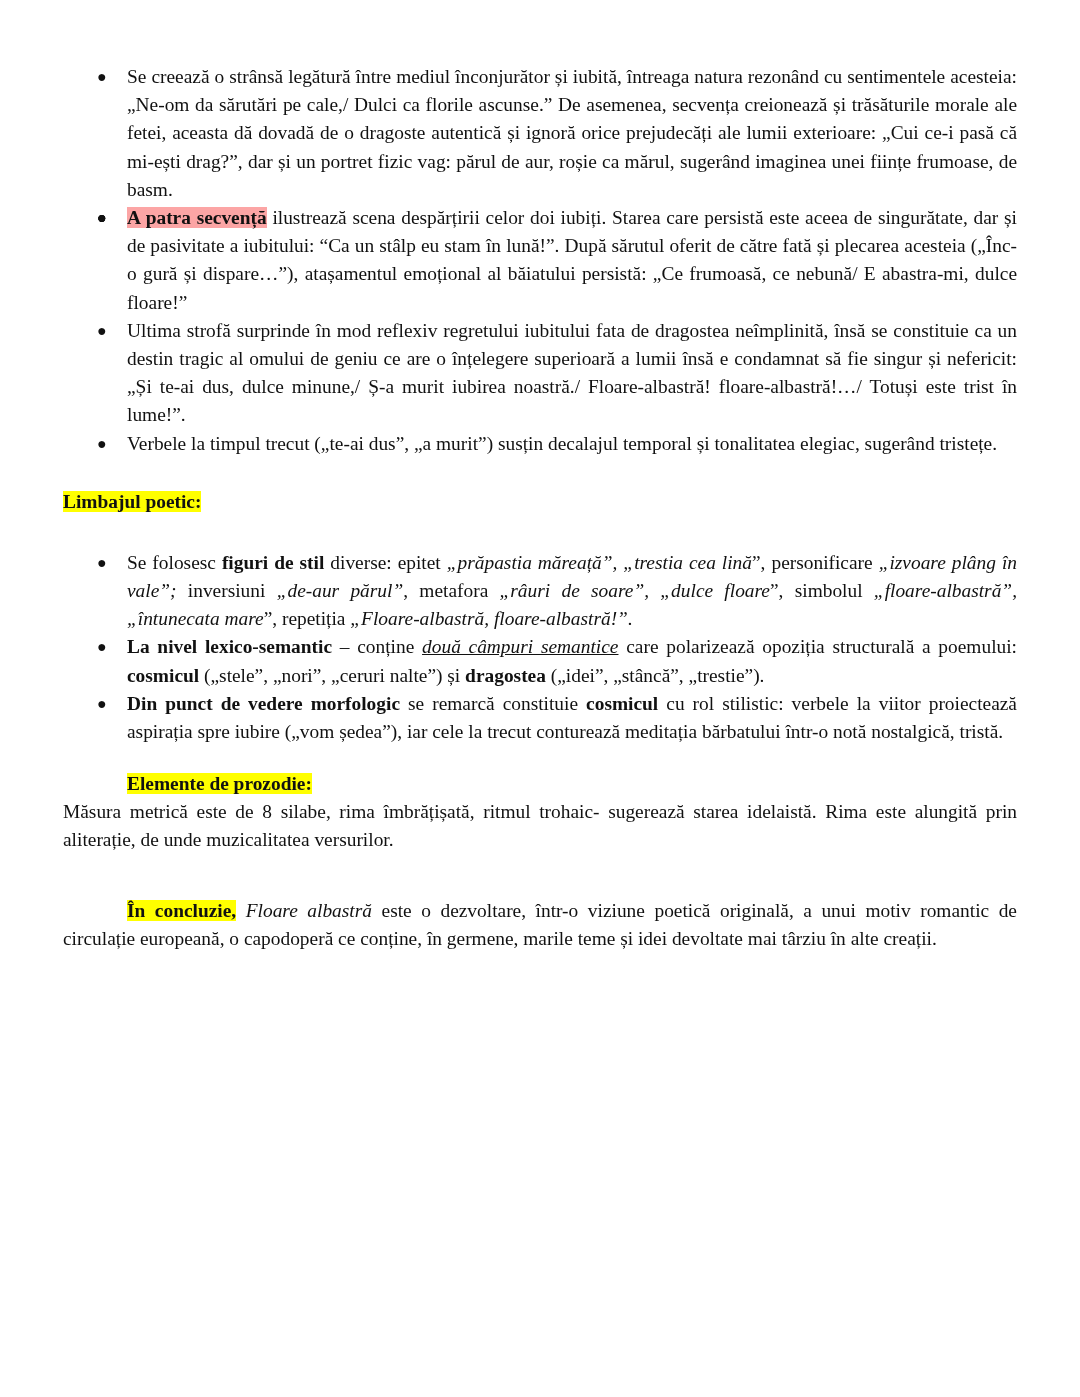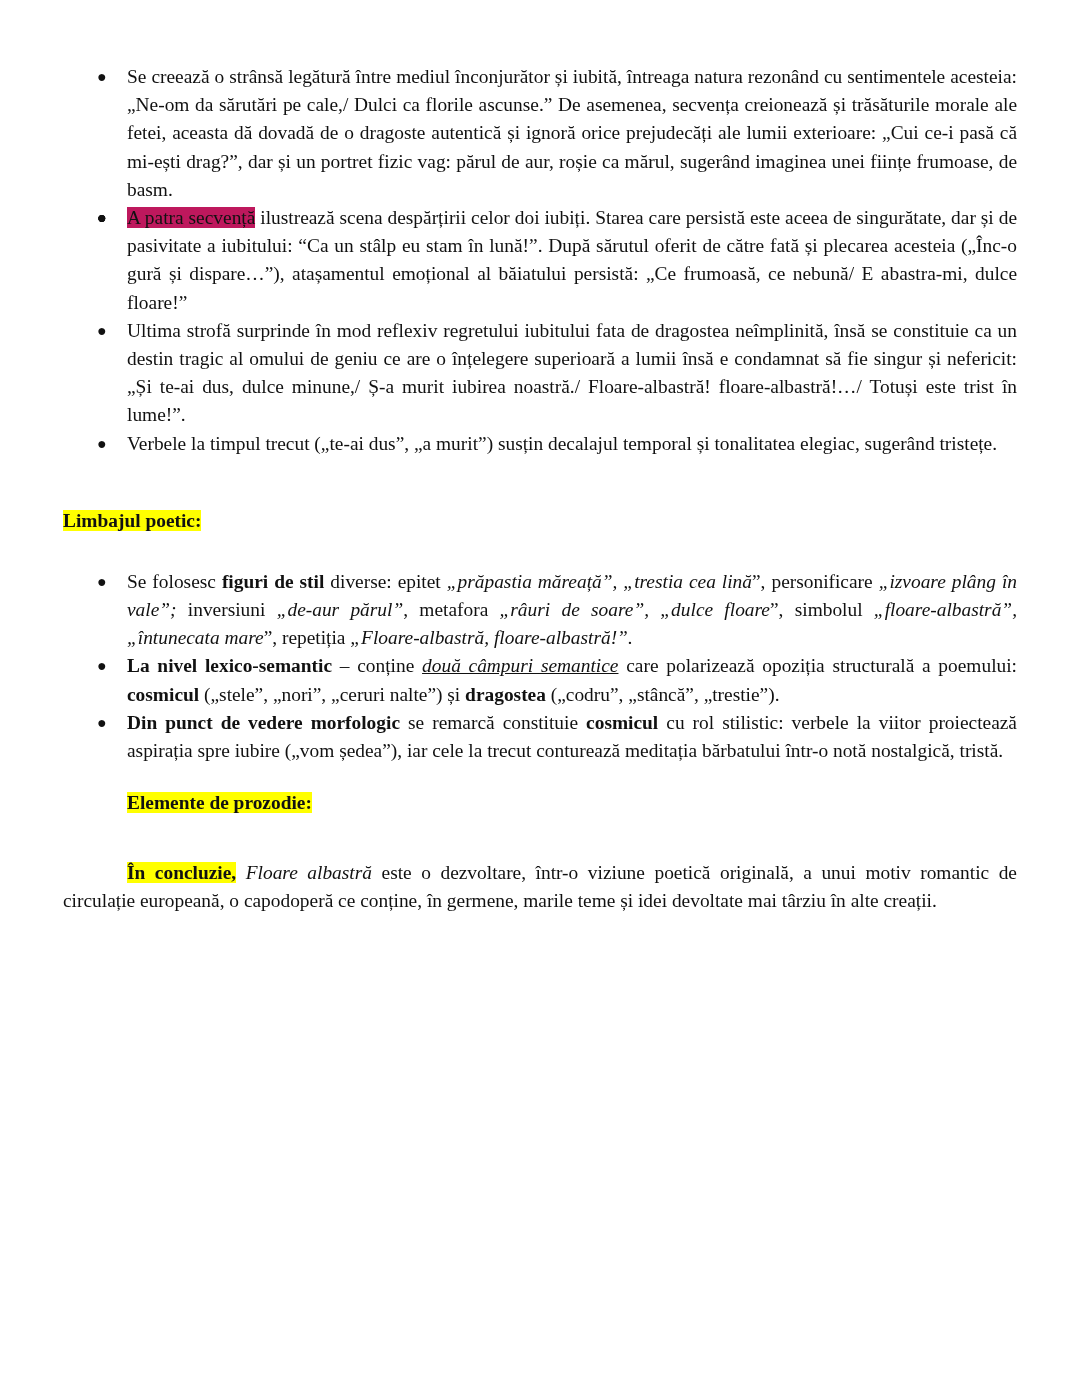--- a/index.html
+++ b/index.html
@@ -4,21 +4,21 @@
 <style>
   html, body { margin: 0; padding: 0; background: #ffffff; }
   body {
     width: 1080px; height: 1397px; position: relative; overflow: hidden;
     font-family: "Liberation Serif", serif; color: #111; font-size: 19.4px;
   }
   .page { position: absolute; left: 63px; top: 63px; width: 954px; }
   ul.bl { list-style: none; margin: 0; padding: 0; }
   ul.bl li { position: relative; padding-left: 64px; line-height: 28.2px; text-align: justify; }
   ul.bl li .bullet { position: absolute; left: 34px; top: 0; font-size: 16px; }
-  .hl-cyan { background: #be185d; font-weight: normal; margin-top: 28px; }
+  .hl-cyan { background: #fca5a5; font-weight: bold; margin-top: 28px; }
   .hl-yellow { background: #ffff00; font-weight: bold; }
   b { font-weight: bold; }
   i { font-style: italic; }
   u { text-decoration: underline; }
   .heading { line-height: 28px; }
   p { margin: 0; line-height: 28.2px; text-align: justify; }
   .indent { text-indent: 64px; margin-top: 42px; }
 </style>
 </head>
 <body>
@@ -28,28 +28,29 @@
   <ul class="bl">
     <li><span class="bullet">●</span><span>Se creează o strânsă legătură între mediul înconjurător și iubită, întreaga natura rezonând cu sentimentele acesteia: „Ne-om da sărutări pe cale,/ Dulci ca florile ascunse.” De asemenea, secvența creionează și trăsăturile morale ale fetei, aceasta dă dovadă de o dragoste autentică și ignoră orice prejudecăți ale lumii exterioare: „Cui ce-i pasă că mi-ești drag?”, dar și un portret fizic vag: părul de aur, roșie ca mărul, sugerând imaginea unei ființe frumoase, de basm.</span></li>
     <li><span class="bullet">●</span></li>
     <li><span class="bullet">●</span></li>
     <li><span class="bullet">●</span></li>
     <li><span class="bullet">●</span><span class="hl-cyan">A patra secvență</span><span> ilustrează scena despărțirii celor doi iubiți. Starea care persistă este aceea de singurătate, dar și de pasivitate a iubitului: “Ca un stâlp eu stam în lună!”. După sărutul oferit de către fată și plecarea acesteia („Înc-o gură și dispare…”), atașamentul emoțional al băiatului persistă: „Ce frumoasă, ce nebună/ E abastra-mi, dulce floare!”</span></li>
     <li><span class="bullet">●</span><span>Ultima strofă surprinde în mod reflexiv regretului iubitului fata de dragostea neîmplinită, însă se constituie ca un destin tragic al omului de geniu ce are o înțelegere superioară a lumii însă e condamnat să fie singur și nefericit: „Și te-ai dus, dulce minune,/ Ș-a murit iubirea noastră./ Floare-albastră! floare-albastră!…/ Totuși este trist în lume!”.</span></li>
     <li><span class="bullet">●</span><span>Verbele la timpul trecut („te-ai dus”, „a murit”) susțin decalajul temporal și tonalitatea elegiac, sugerând tristețe.</span></li>
   </ul>
 
-  <div class="heading" style="margin-top:49px;">
+  <div class="heading" style="margin-top:30px;">
     <span class="hl-yellow">Limbajul poetic:</span>
   </div>
 
   <ul class="bl" style="margin-top:33px;">
     <li><span class="bullet">●</span><span>Se folosesc </span><b>figuri de stil</b><span> diverse: epitet </span><i>„prăpastia măreață”, „trestia cea lină</i><span>”, personificare </span><i>„izvoare plâng în vale”;</i><span> inversiuni </span><i>„de-aur părul”</i><span>, metafora </span><i>„râuri de soare”, „dulce floare</i><span>”, simbolul </span><i>„floare-albastră”, „întunecata mare</i><span>”, repetiția </span><i>„Floare-albastră, floare-albastră!”.</i></li>
-    <li><span class="bullet">●</span><b>La nivel lexico-semantic</b><span> – conține </span><i><u>două câmpuri semantice</u></i><span> care polarizează opoziția structurală a poemului: </span><b>cosmicul</b><span> („stele”, „nori”, „ceruri nalte”) și </span><b>dragostea</b><span> („codru”, „stâncă”, „trestie”).</span></li>
+    <li><span class="bullet">●</span><b>La nivel lexico-semantic</b><span> – conține </span><i><u>două câmpuri semantice</u></i><span> care polarizează opoziția structurală a poemului: </span><b>cosmicul</b><span> („stele”, „nori”, „ceruri nalte”) și </span><b>dragostea</b><span> („idei”, „stâncă”, „trestie”).</span></li>
     <li><span class="bullet">●</span><b>Din punct de vedere morfologic</b><span> se remarcă constituie </span><b>cosmicul</b><span> cu rol stilistic: verbele la viitor proiectează aspirația spre iubire („vom ședea”), iar cele la trecut conturează meditația bărbatului într-o notă nostalgică, tristă.</span></li>
   </ul>
 
   <div class="heading" style="margin-top:24px; padding-left:64px;">
     <span class="hl-yellow">Elemente de prozodie:</span>
   </div>
+  <p>Măsura metrică este de 8 silabe, rima îmbrățișată, ritmul trohaic- sugerează starea idelaistă. Rima este alungită prin aliterație, de unde muzicalitatea versurilor.</p>
   <p class="indent"><span class="hl-yellow">În concluzie,</span> <i>Floare albastră</i><span> este o dezvoltare, într-o viziune poetică originală, a unui motiv romantic de circulație europeană, o capodoperă ce conține, în germene, marile teme și idei devoltate mai târziu în alte creații.</span></p>
 
 </div>
 
 </body></html>

